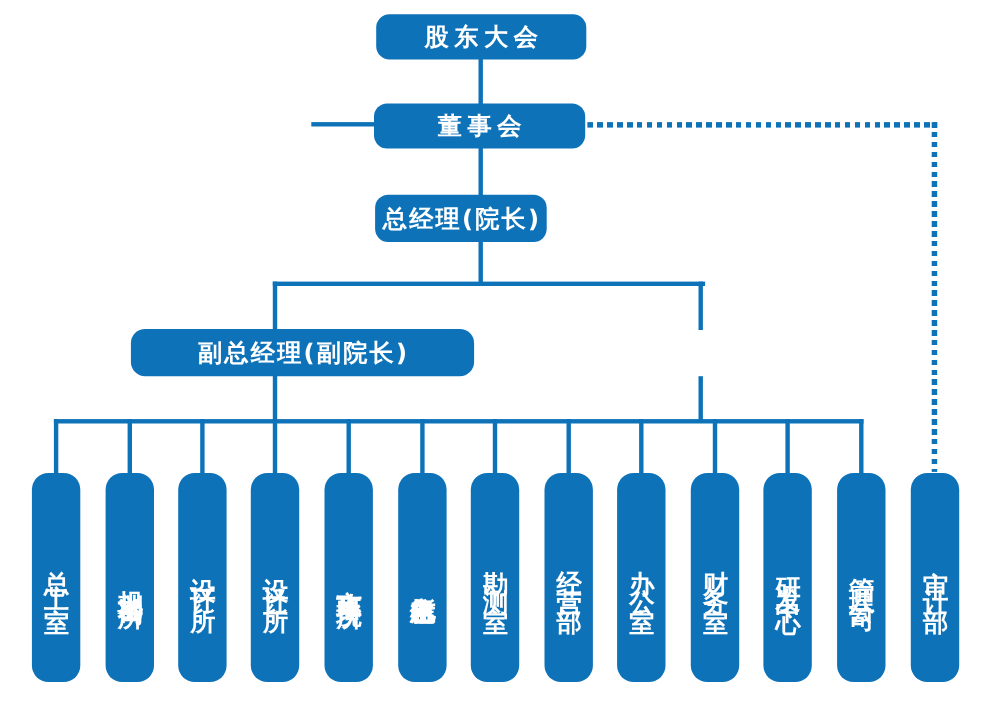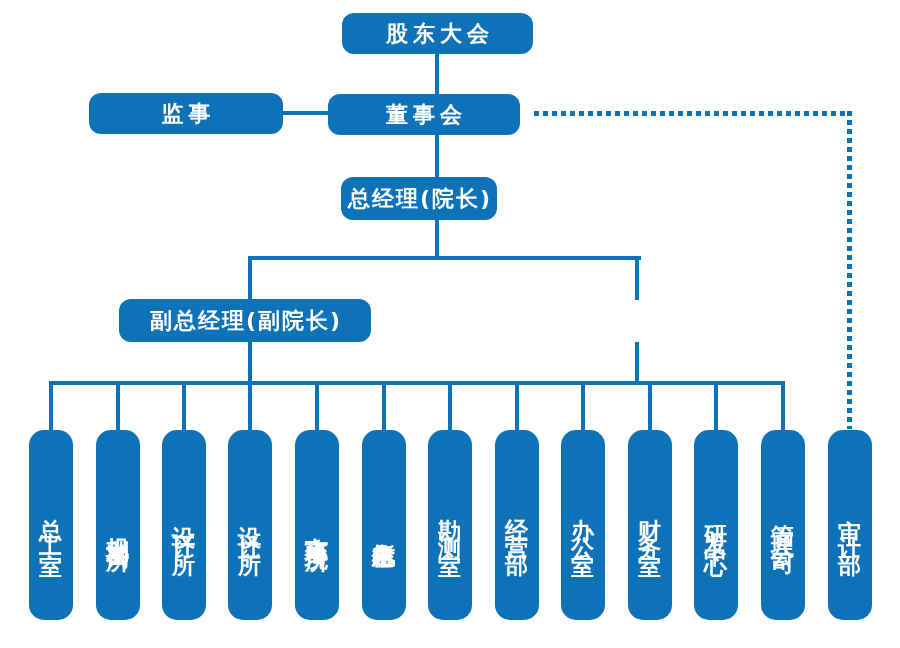--- a/index.html
+++ b/index.html
@@ -94,33 +94,30 @@
   <div class="line" style="left:714px; top:381px; width:4px; height:50px;"></div>
   <div class="line" style="left:781px; top:381px; width:4px; height:50px;"></div>
 
   <div class="dotted dotted-h" style="left:534px; top:111px; width:318px; height:5px;"></div>
   <div class="dotted dotted-v" style="left:847px; top:111px; width:5px; height:318px;"></div>
 
   <div class="node box-h" style="left:342px; top:13px; width:191px; height:41px;">
     <span class="label">股东大会</span>
   </div>
 
-  <div class="node box-h" style="left:89px; top:93px; width:194px; height:41px;">
-    <span class="label">监事</span>
-  </div>
 
-  <div class="node box-h" style="left:328px; top:94px; width:192px; height:41px;">
+  <div class="node box-h" style="left:340px; top:94px; width:192px; height:41px;">
     <span class="label">董事会</span>
   </div>
 
   <div class="node box-h" style="left:341px; top:177px; width:156px; height:43px;">
     <span class="label tight">总经理(院长)</span>
   </div>
 
-  <div class="node box-h" style="left:119px; top:299px; width:252px; height:43px;">
+  <div class="node box-h" style="left:119px; top:299px; width:312px; height:43px;border-radius:13px;">
     <span class="label tight">副总经理(副院长)</span>
   </div>
 
 
   <div class="node dept ls3" style="left:29px;">
     <span class="label">总工室</span>
   </div>
   <div class="node dept ls5" style="left:96px;">
     <span class="label">规划咨询所</span>
   </div>

